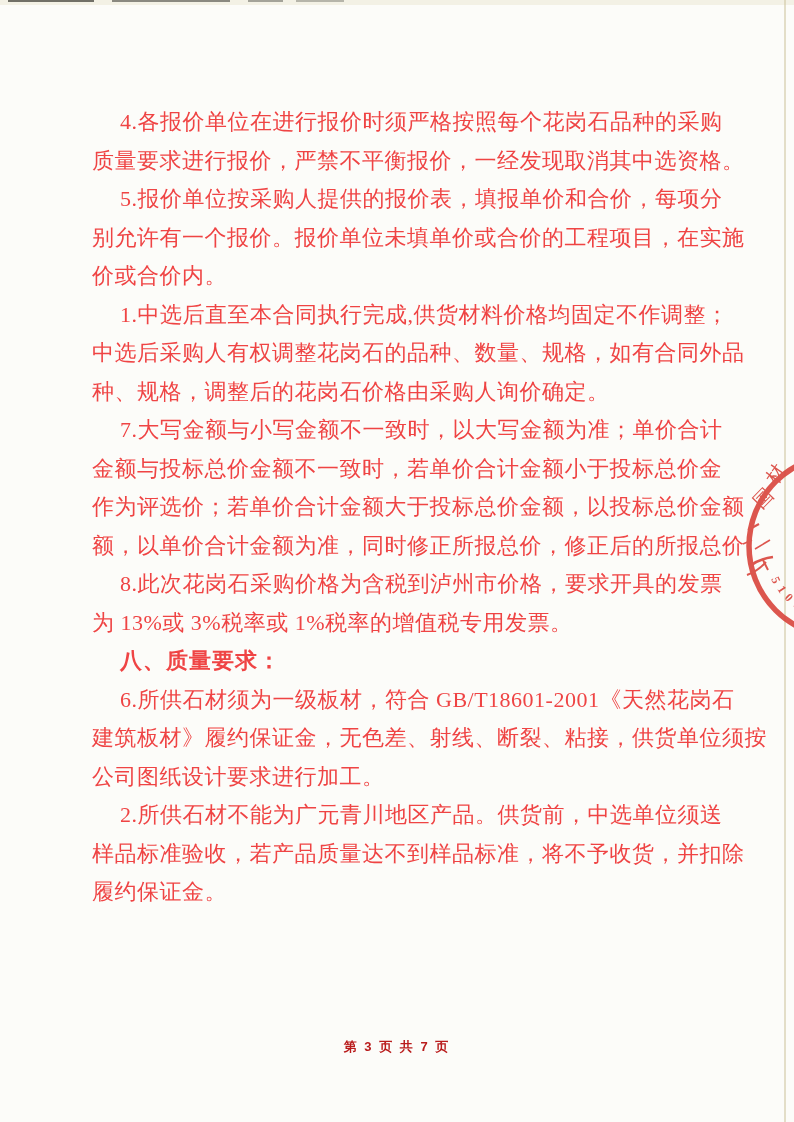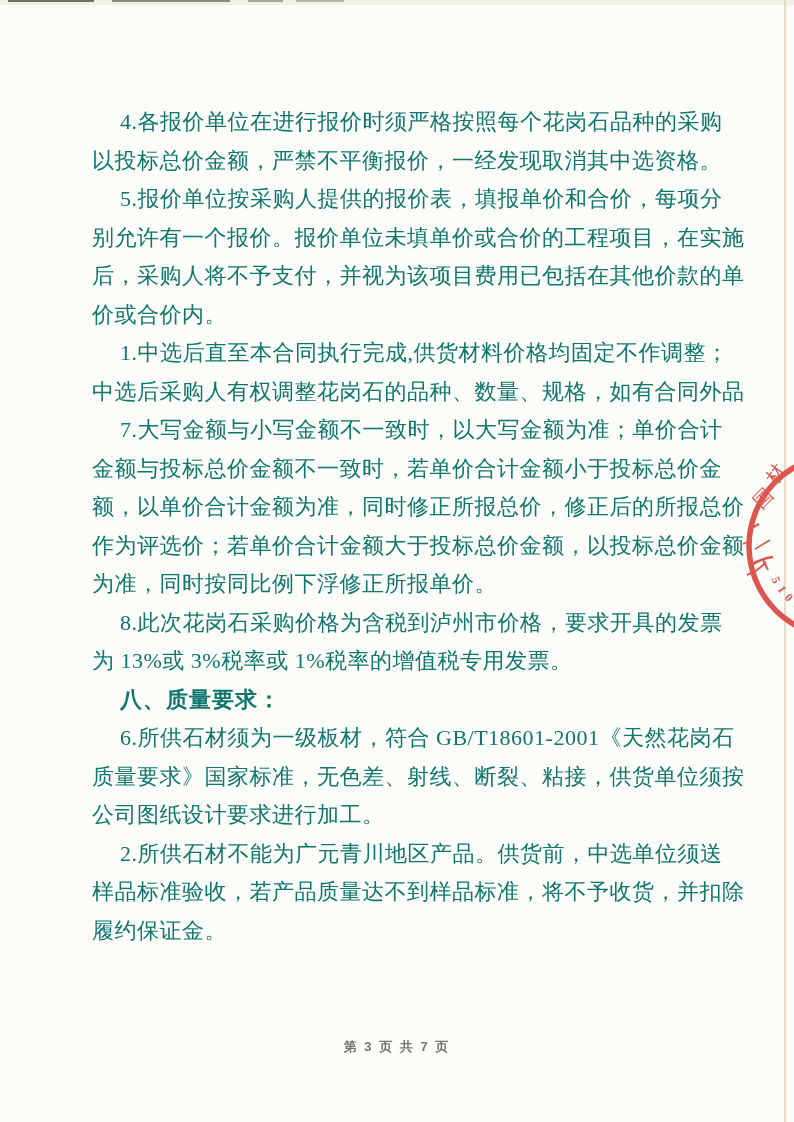--- a/index.html
+++ b/index.html
@@ -40,21 +40,21 @@
     position: absolute;
     left: 784px; top: 0;
     width: 2px; height: 1122px;
     background: rgba(205, 196, 160, 0.55);
   }
   .content {
     position: absolute;
     left: 92px;
     top: 103px;
     width: 634px;
-    color: #0f766e;
+    color: #ef4444;
     font-size: 22px;
     letter-spacing: 0.5px;
   }
   .line {
     height: 38.5px;
     line-height: 38.5px;
     white-space: nowrap;
   }
   .line.indent {
     padding-left: 28px;
@@ -65,21 +65,21 @@
     letter-spacing: 1px;
   }
   .footer {
     position: absolute;
     left: 0; right: 0;
     top: 1038px;
     text-align: center;
     font-size: 13px;
     font-weight: bold;
     letter-spacing: 2px;
-    color: #737373;
+    color: #b91c1c;
     font-family: "Liberation Sans", "DejaVu Sans", sans-serif;
   }
   .stamp {
     position: absolute;
     left: 738px;
     top: 448px;
     width: 56px;
     height: 190px;
     overflow: hidden;
   }
@@ -91,37 +91,36 @@
 
   <div class="top-tint"></div>
   <div class="scan-seg seg1"></div>
   <div class="scan-seg seg2"></div>
   <div class="scan-seg seg3"></div>
   <div class="scan-seg seg4"></div>
   <div class="edge-line"></div>
 
   <div class="content" id="content">
       <div class="line indent">4.各报价单位在进行报价时须严格按照每个花岗石品种的采购</div>
-      <div class="line">以投标总价金额，严禁不平衡报价，一经发现取消其中选资格。</div>
+      <div class="line">质量要求进行报价，严禁不平衡报价，一经发现取消其中选资格。</div>
       <div class="line indent">5.报价单位按采购人提供的报价表，填报单价和合价，每项分</div>
       <div class="line">别允许有一个报价。报价单位未填单价或合价的工程项目，在实施</div>
-      <div class="line">后，采购人将不予支付，并视为该项目费用已包括在其他价款的单</div>
       <div class="line">价或合价内。</div>
       <div class="line indent">1.中选后直至本合同执行完成,供货材料价格均固定不作调整；</div>
       <div class="line">中选后采购人有权调整花岗石的品种、数量、规格，如有合同外品</div>
+      <div class="line">种、规格，调整后的花岗石价格由采购人询价确定。</div>
       <div class="line indent">7.大写金额与小写金额不一致时，以大写金额为准；单价合计</div>
       <div class="line">金额与投标总价金额不一致时，若单价合计金额小于投标总价金</div>
+      <div class="line">作为评选价；若单价合计金额大于投标总价金额，以投标总价金额</div>
       <div class="line">额，以单价合计金额为准，同时修正所报总价，修正后的所报总价</div>
-      <div class="line">作为评选价；若单价合计金额大于投标总价金额，以投标总价金额</div>
-      <div class="line">为准，同时按同比例下浮修正所报单价。</div>
       <div class="line indent">8.此次花岗石采购价格为含税到泸州市价格，要求开具的发票</div>
       <div class="line">为 13%或 3%税率或 1%税率的增值税专用发票。</div>
       <div class="line indent bold">八、质量要求：</div>
       <div class="line indent">6.所供石材须为一级板材，符合 GB/T18601-2001《天然花岗石</div>
-      <div class="line">质量要求》国家标准，无色差、射线、断裂、粘接，供货单位须按</div>
+      <div class="line">建筑板材》履约保证金，无色差、射线、断裂、粘接，供货单位须按</div>
       <div class="line">公司图纸设计要求进行加工。</div>
       <div class="line indent">2.所供石材不能为广元青川地区产品。供货前，中选单位须送</div>
       <div class="line">样品标准验收，若产品质量达不到样品标准，将不予收货，并扣除</div>
       <div class="line">履约保证金。</div>
     </div>
 
   <svg class="stamp" viewBox="0 0 56 190" aria-hidden="true">
     <g stroke="#d9453c" fill="#d9453c" opacity="0.9">
 
       <circle cx="102" cy="98" r="91" fill="none" stroke-width="5.5"></circle>

